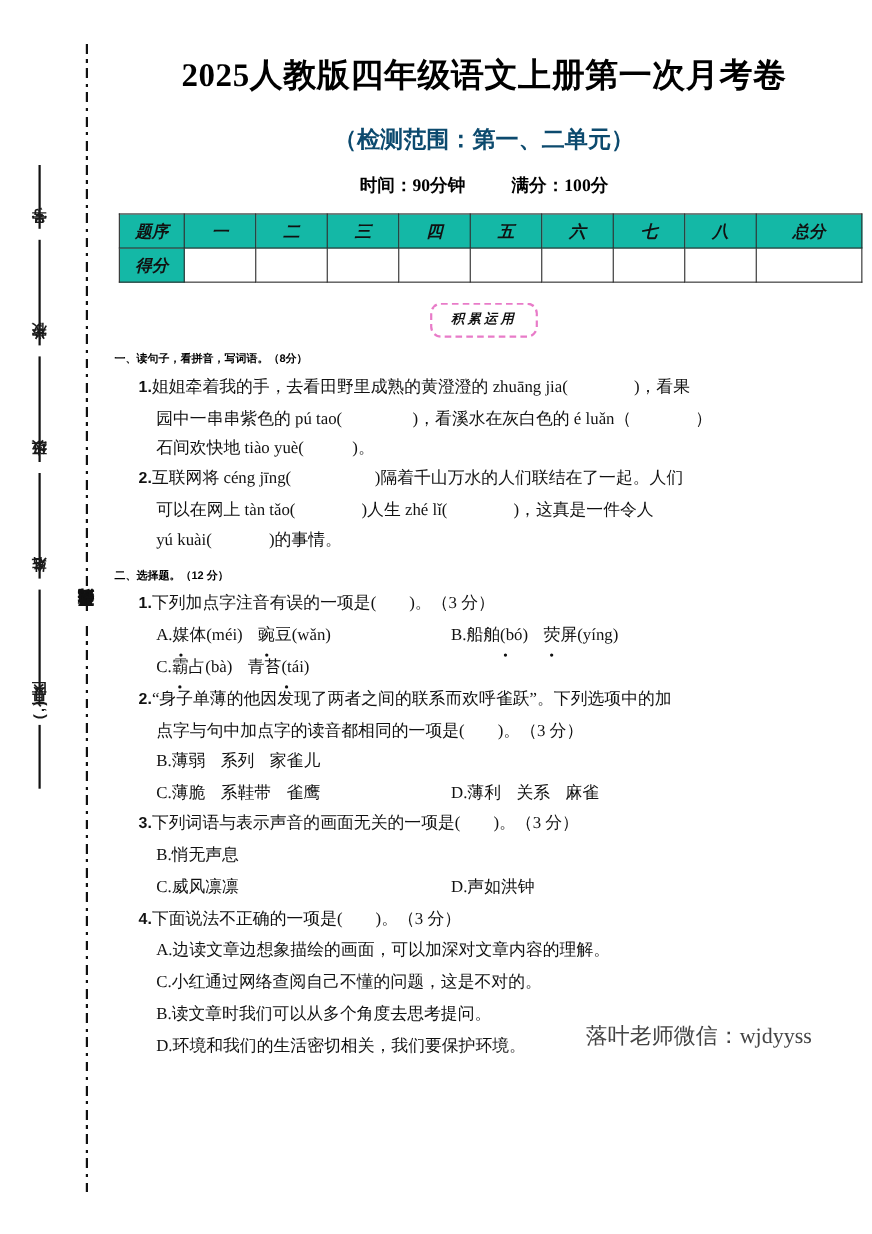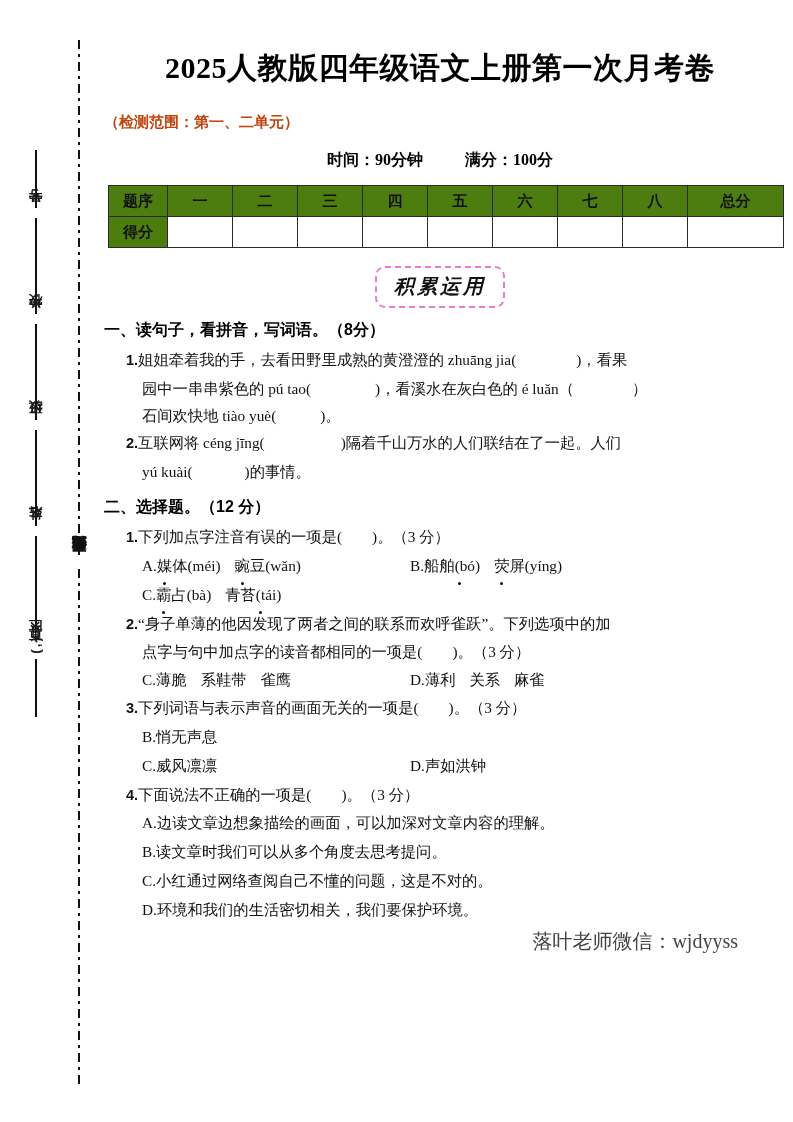--- a/index.html
+++ b/index.html
@@ -105,26 +105,26 @@
   .paper-title {
     text-align: center;
     font-family: "Liberation Serif", "DejaVu Serif", serif;
     font-weight: bold;
     font-size: 30px;
     letter-spacing: 0.5px;
     margin-top: 48px;
     color: #000;
   }
   .paper-sub {
-    text-align: left;
-    font-family: "Liberation Serif", "DejaVu Serif", serif;
-    font-weight: bold;
-    font-size: 15px;
+    text-align: center;
+    font-family: "Liberation Serif", "DejaVu Serif", serif;
+    font-weight: bold;
+    font-size: 21px;
     margin-top: 24px;
-    color: #c2410c;
+    color: #0c4a6e;
   }
   .paper-meta {
     text-align: center;
     font-family: "Liberation Serif", "DejaVu Serif", serif;
     font-weight: bold;
     font-size: 16px;
     margin-top: 18px;
     color: #000;
   }
   .paper-meta .gap { display: inline-block; width: 34px; }
@@ -139,52 +139,52 @@
   .score-table td {
     border: 1.6px solid #2b2b2b;
     height: 28px;
     text-align: center;
     vertical-align: middle;
     font-family: "Liberation Sans", "DejaVu Sans", sans-serif;
     font-weight: bold;
     font-size: 15px;
     color: #111;
   }
-  .score-table td.hdr-cell { background: #4d7c0f; }
+  .score-table td.hdr-cell { background: #14b8a6; font-style: italic; }
   .score-table td.blank-cell { background: #ffffff; }
   .col-label { width: 56px; }
   .col-num   { width: 62px; }
   .col-total { width: 93px; }
 
   
   .badge-wrap {
     display: flex;
     justify-content: center;
     margin-top: 18px;
   }
   .badge {
     border: 2.2px dashed #e87bc8;
     border-radius: 10px;
     padding: 5px 17px 6px 17px;
     font-family: "Liberation Serif", "DejaVu Serif", serif;
     font-weight: bold;
     font-style: italic;
-    font-size: 20px;
+    font-size: 12px;
     letter-spacing: 3px;
     color: #111;
   }
 
   
   .section {
     margin-top: 12px;
   }
   .section-head {
     font-family: "Liberation Sans", "DejaVu Sans", sans-serif;
     font-weight: bold;
-    font-size: 16px;
+    font-size: 10px;
     color: #000;
     margin: 10px 0 5px 0;
   }
   .q {
     margin: 0 0 1px 0;
     padding-left: 22px;
     font-family: "Liberation Serif", "DejaVu Serif", serif;
     font-size: 15.3px;
     line-height: 1.78;
     color: #111;
@@ -336,20 +336,23 @@
       <span>园中一串串紫色的 pú tao(</span><span class="blank" style="width:64px;"></span><span>)，看溪水在灰白色的 é luǎn（</span><span class="blank" style="width:58px;"></span><span>）</span>
     </div>
     <div class="q-cont">
       <span>石间欢快地 tiào yuè(</span><span class="blank" style="width:44px;"></span><span>)。</span>
     </div>
 
     <div class="q">
       <span class="q-num">2.</span><span>互联网将 céng jīng(</span><span class="blank" style="width:76px;"></span><span>)隔着千山万水的人们联结在了一起。人们</span>
     </div>
     <div class="q-cont">
+      <span>可以在网上 tàn tǎo(</span><span class="blank" style="width:60px;"></span><span>)人生 zhé lǐ(</span><span class="blank" style="width:60px;"></span><span>)，这真是一件令人</span>
+    </div>
+    <div class="q-cont">
       <span>yú kuài(</span><span class="blank" style="width:52px;"></span><span>)的事情。</span>
     </div>
   </div>
 
   <div class="section">
     <div class="section-head">二、选择题。（12 分）</div>
 
     <div class="q">
       <span class="q-num">1.</span><span>下列加点字注音有误的一项是(</span><span class="blank" style="width:30px;"></span><span>)。（3 分）</span>
     </div>
@@ -367,20 +370,23 @@
       </div>
     </div>
 
     <div class="q">
       <span class="q-num">2.</span><span>“身子单薄的他因发现了两者之间的联系而欢呼雀跃”。下列选项中的加</span>
     </div>
     <div class="q-cont">
       <span>点字与句中加点字的读音都相同的一项是(</span><span class="blank" style="width:30px;"></span><span>)。（3 分）</span>
     </div>
     <div class="opts">
+      <div class="opt-r">
+        <span>B.</span><span>薄弱</span><span class="sp"></span><span>系列</span><span class="sp"></span><span>家雀儿</span>
+      </div>
     </div>
     <div class="opts">
       <div class="opt-l">
         <span>C.</span><span>薄脆</span><span class="sp"></span><span>系鞋带</span><span class="sp"></span><span>雀鹰</span>
       </div>
       <div class="opt-r">
         <span>D.</span><span>薄利</span><span class="sp"></span><span>关系</span><span class="sp"></span><span>麻雀</span>
       </div>
     </div>
 
@@ -401,24 +407,24 @@
       </div>
     </div>
 
     <div class="q">
       <span class="q-num">4.</span><span>下面说法不正确的一项是(</span><span class="blank" style="width:30px;"></span><span>)。（3 分）</span>
     </div>
     <div class="opt-line">
       <span>A.</span><span>边读文章边想象描绘的画面，可以加深对文章内容的理解。</span>
     </div>
     <div class="opt-line">
+      <span>C.</span><span>小红通过网络查阅自己不懂的问题，这是不对的。</span>
+    </div>
+    <div class="opt-line">
       <span>B.</span><span>读文章时我们可以从多个角度去思考提问。</span>
-    </div>
-    <div class="opt-line">
-      <span>C.</span><span>小红通过网络查阅自己不懂的问题，这是不对的。</span>
     </div>
     <div class="opt-line">
       <span>D.</span><span>环境和我们的生活密切相关，我们要保护环境。</span>
     </div>
   </div>
 
   <div class="footer">落叶老师微信：wjdyyss</div>
 
 </div>
 

